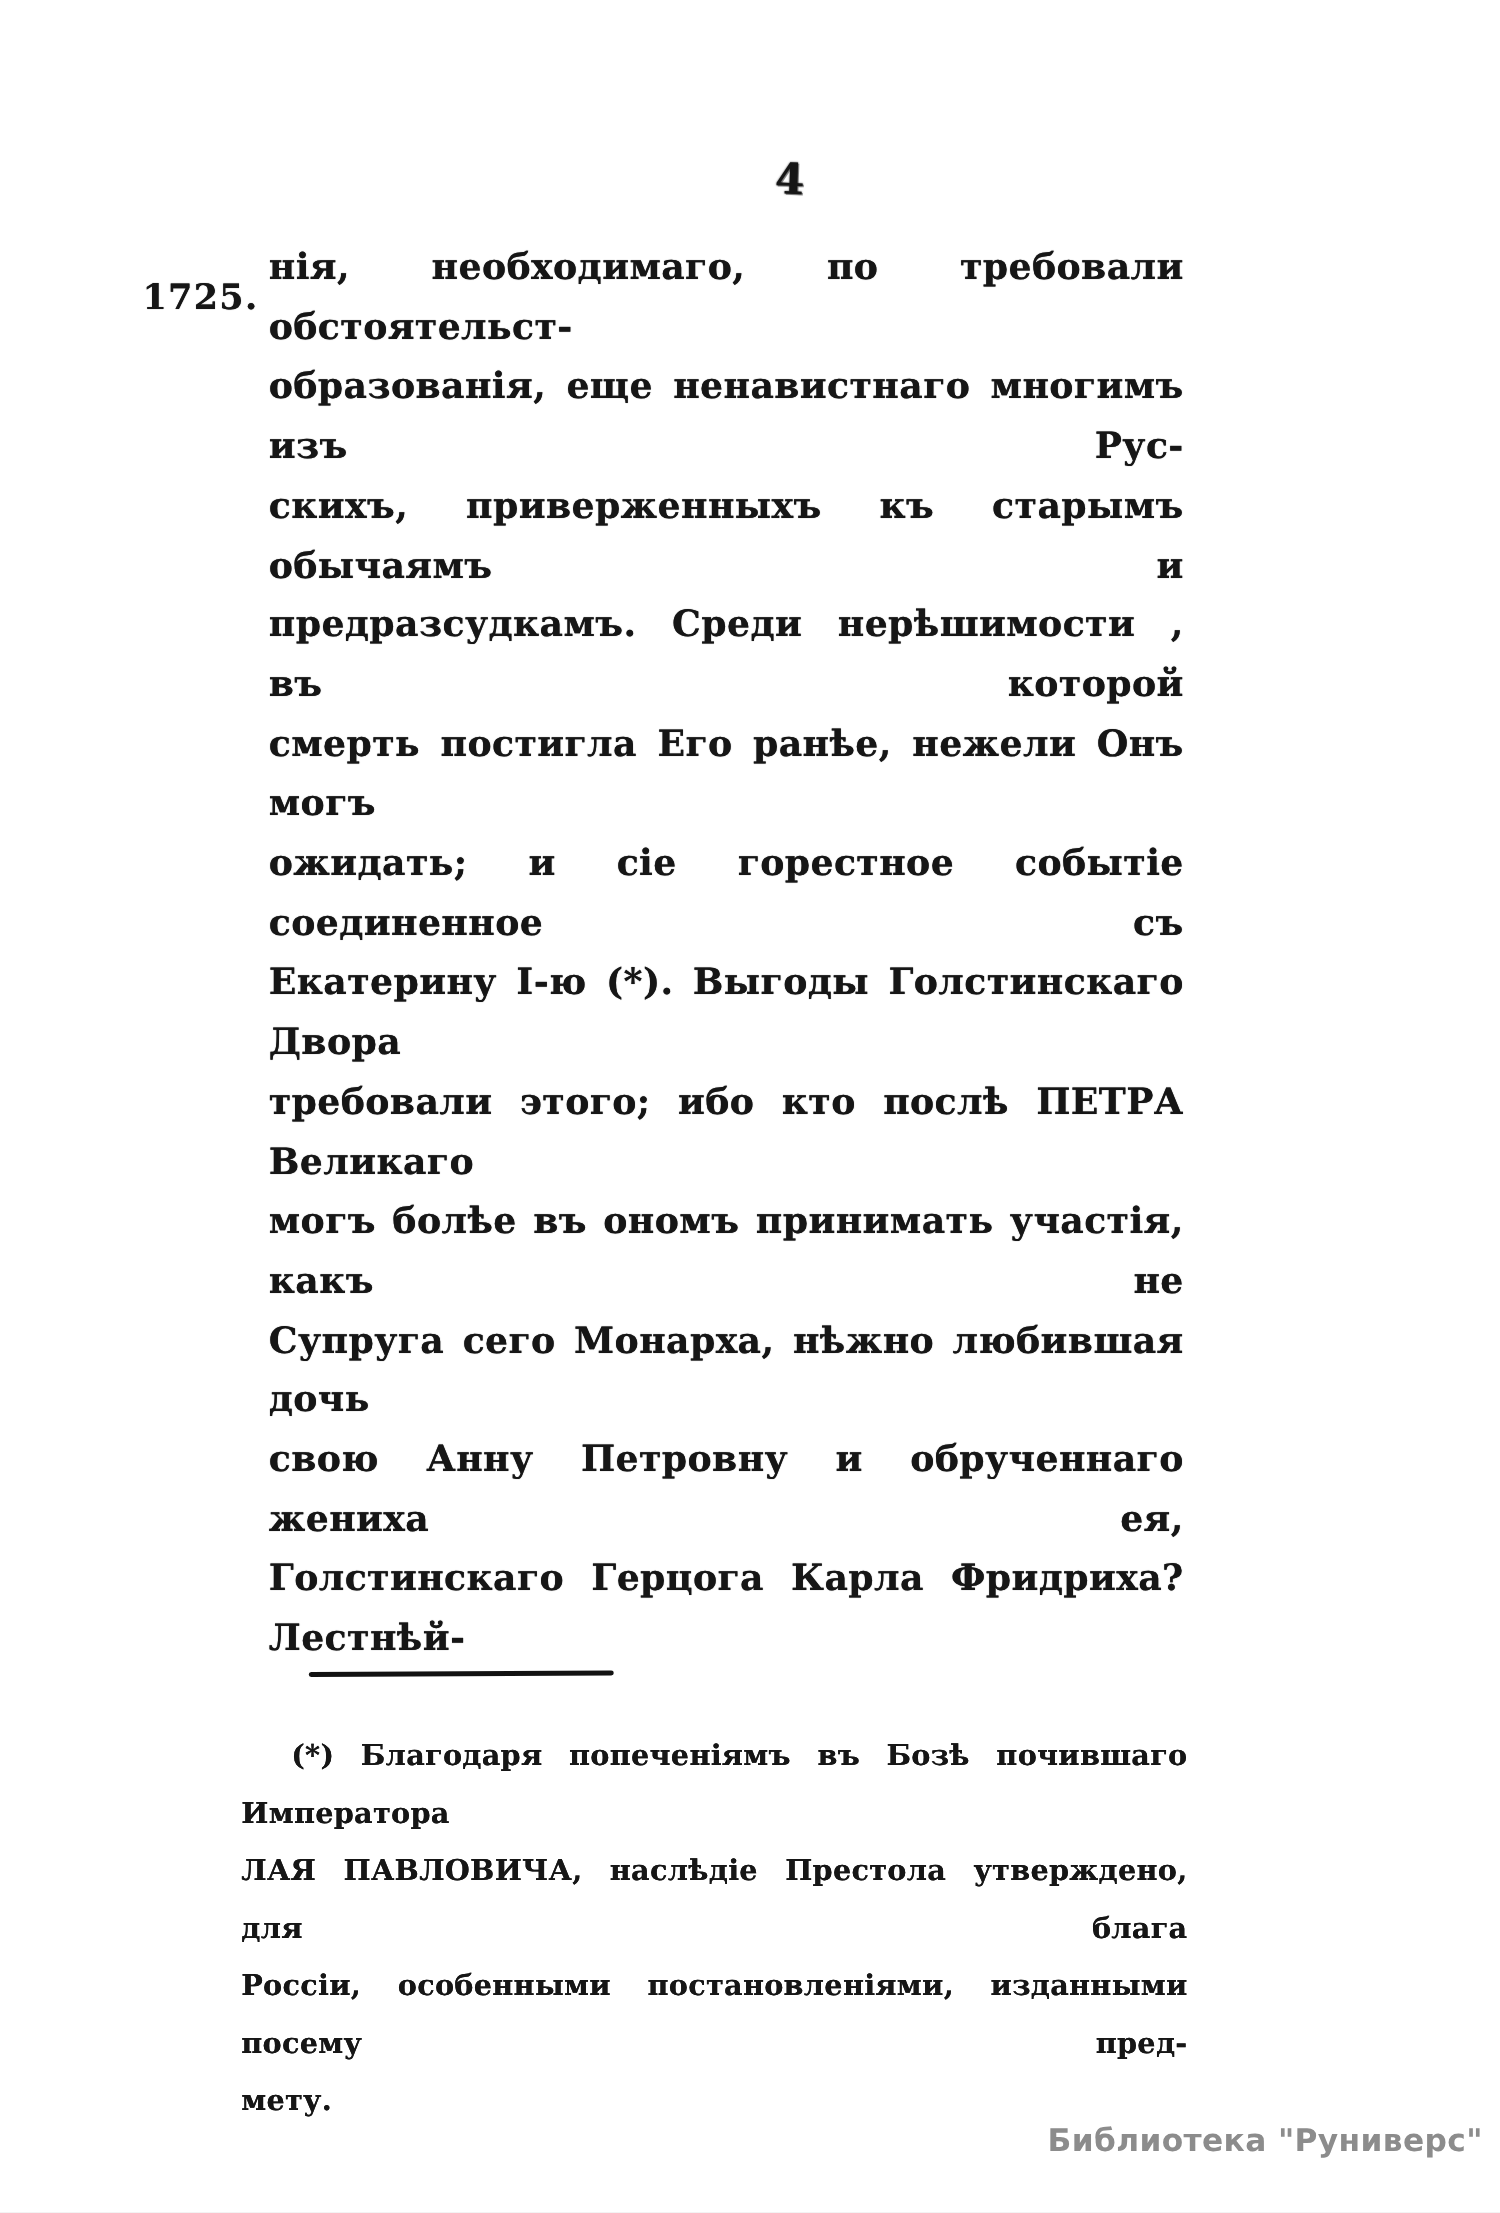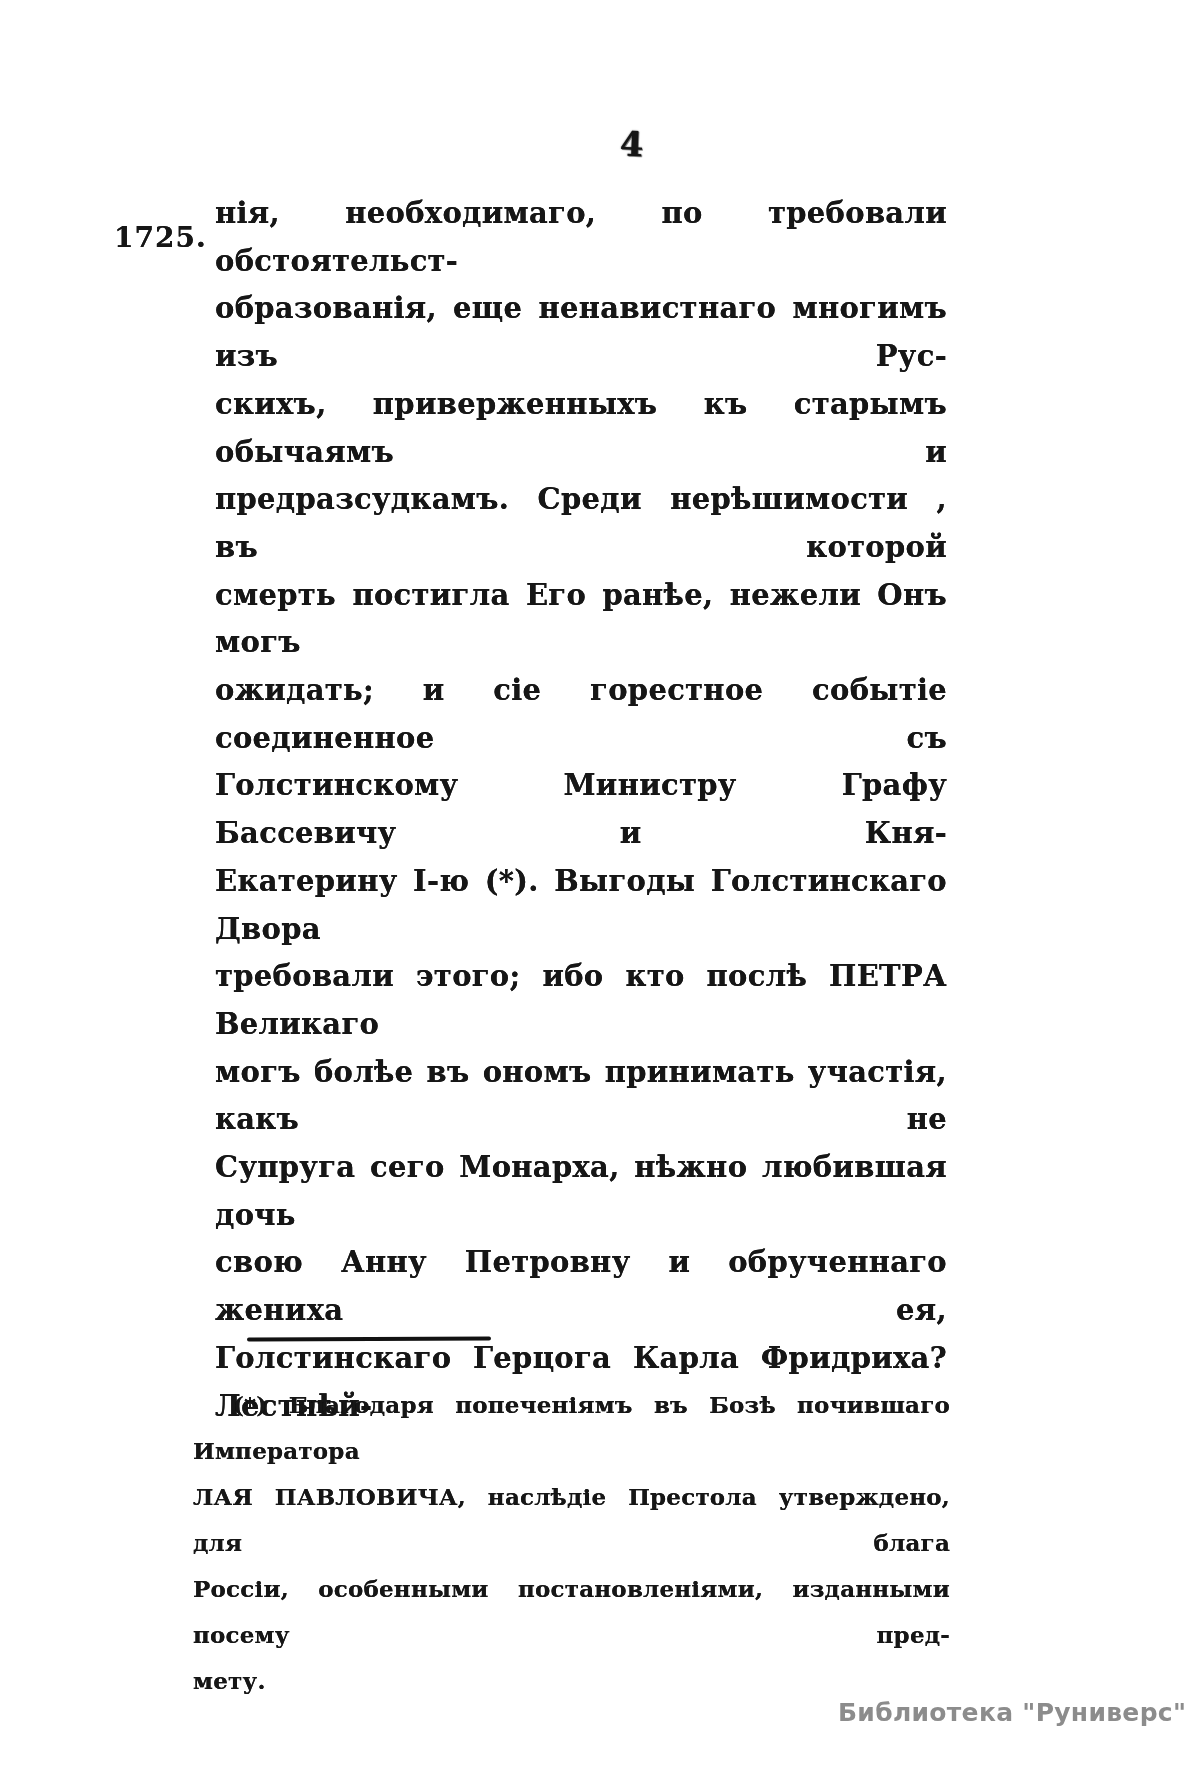--- a/index.html
+++ b/index.html
@@ -64,21 +64,20 @@
 
   <div class="marginnote">1725.</div>
 
   <div class="body-col">
     <div class="ln">нія, необходимаго, по требовали обстоятельст-</div>
     <div class="ln">образованія, еще ненавистнаго многимъ изъ Рус-</div>
     <div class="ln">скихъ, приверженныхъ къ старымъ обычаямъ и</div>
     <div class="ln">предразсудкамъ. Среди нерѣшимости , въ которой</div>
     <div class="ln">смерть постигла Его ранѣе, нежели Онъ могъ</div>
     <div class="ln">ожидать; и сіе горестное событіе соединенное съ</div>
-    <div class="ln">Голстинскому Министру Графу Бассевичу и Кня-</div>
     <div class="ln">Екатерину I-ю (*). Выгоды Голстинскаго Двора</div>
     <div class="ln">требовали этого; ибо кто послѣ ПЕТРА Великаго</div>
     <div class="ln">могъ болѣе въ ономъ принимать участія, какъ не</div>
     <div class="ln">Супруга сего Монарха, нѣжно любившая дочь</div>
     <div class="ln">свою Анну Петровну и обрученнаго жениха ея,</div>
     <div class="ln">Голстинскаго Герцога Карла Фридриха? Лестнѣй-</div>
 
   </div>
 
   <div class="rule"></div>

